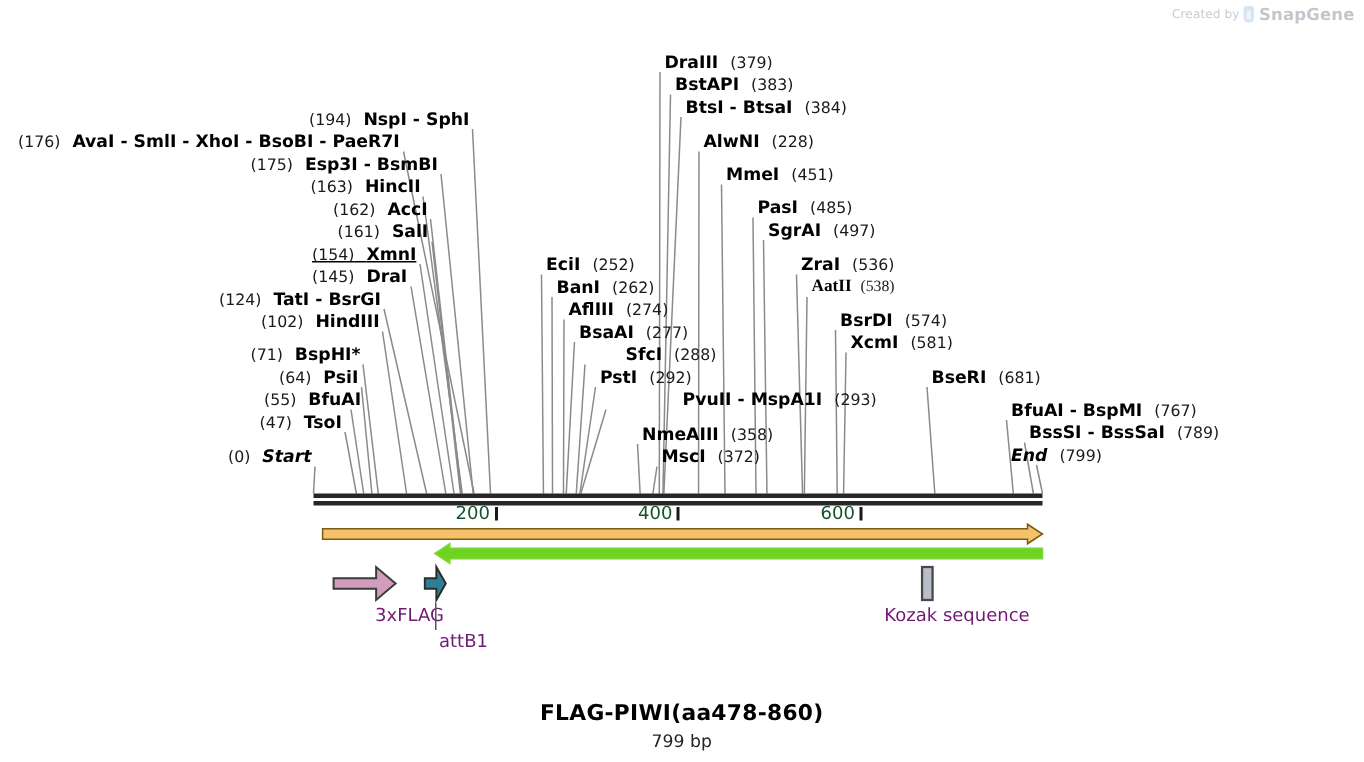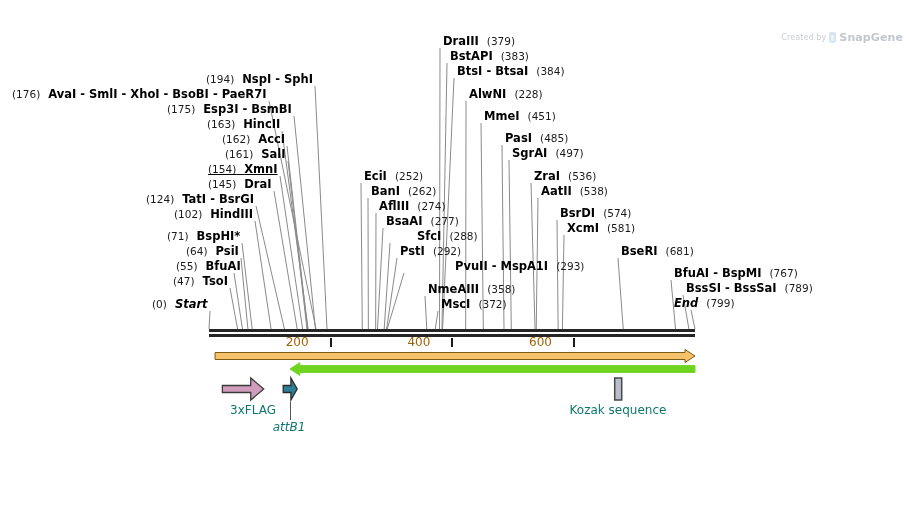--- a/index.html
+++ b/index.html
@@ -26,21 +26,20 @@
   .watermark {
     position: absolute;
     right: 6px;
     top: 3px;
     display: flex;
     align-items: center;
     gap: 3px;
     font-size: 8px;
     color: #c9ccd1;
     letter-spacing: 0.1px;
-    margin-top: 28px;
   }
   .watermark .sg-mark {
     width: 7px; height: 11px;
     background: #d7e4f2;
     border-radius: 2px 2px 3px 3px;
     position: relative;
     flex: none;
   }
   .watermark .sg-mark:after {
     content: "";
@@ -103,39 +102,40 @@
     position: absolute;
     width: 2px;
     height: 9px;
     background: #1a1a1a;
     top: 338px;
   }
   .ticklabel {
     position: absolute;
     top: 335px;
     font-size: 12px;
-    color: #a16207;
+    color: #14532d;
     transform: translateX(-100%);
-    padding-right: 20px;
+    padding-right: 2px;
   }
 
   
   .orf-svg {
     position: absolute;
     left: 0;
     top: 0;
   }
 
   
   .feat-label {
     position: absolute;
     font-size: 12px;
-    color: #0f766e;
+    color: #701a75;
     white-space: nowrap;
     transform: translateX(-50%);
+    margin-left: 20px;
   }
   .tick-conn {
     position: absolute;
     width: 1px;
     background: #555;
   }
 
   
   .title {
     position: absolute;
@@ -233,21 +233,21 @@
       <div class="enz" style="left: 428px; top: 283px;"><span>NmeAIII</span>&nbsp;&nbsp;<span class="pos">(358)</span></div>
       <div class="enz" style="left: 441px; top: 298px;"><span>MscI</span>&nbsp;&nbsp;<span class="pos">(372)</span></div>
       <div class="enz" style="left: 443px; top: 35px;"><span>DraIII</span>&nbsp;&nbsp;<span class="pos">(379)</span></div>
       <div class="enz" style="left: 450px; top: 50px;"><span>BstAPI</span>&nbsp;&nbsp;<span class="pos">(383)</span></div>
       <div class="enz" style="left: 457px; top: 65px;"><span>BtsI - BtsaI</span>&nbsp;&nbsp;<span class="pos">(384)</span></div>
       <div class="enz" style="left: 469px; top: 88px;"><span>AlwNI</span>&nbsp;&nbsp;<span class="pos">(228)</span></div>
       <div class="enz" style="left: 484px; top: 110px;"><span>MmeI</span>&nbsp;&nbsp;<span class="pos">(451)</span></div>
       <div class="enz" style="left: 505px; top: 132px;"><span>PasI</span>&nbsp;&nbsp;<span class="pos">(485)</span></div>
       <div class="enz" style="left: 512px; top: 147px;"><span>SgrAI</span>&nbsp;&nbsp;<span class="pos">(497)</span></div>
       <div class="enz" style="left: 534px; top: 170px;"><span>ZraI</span>&nbsp;&nbsp;<span class="pos">(536)</span></div>
-      <div class="enz" style="left: 541px; top: 185px;"><span>AatII</span>&nbsp;&nbsp;<span class="pos">(538)</span></div>
+      <div class="enz" style="left: 541px; top: 185px; font-family: Liberation Serif, serif;"><span>AatII</span>&nbsp;&nbsp;<span class="pos">(538)</span></div>
       <div class="enz" style="left: 560px; top: 207px;"><span>BsrDI</span>&nbsp;&nbsp;<span class="pos">(574)</span></div>
       <div class="enz" style="left: 567px; top: 222px;"><span>XcmI</span>&nbsp;&nbsp;<span class="pos">(581)</span></div>
       <div class="enz" style="left: 621px; top: 245px;"><span>BseRI</span>&nbsp;&nbsp;<span class="pos">(681)</span></div>
       <div class="enz" style="left: 674px; top: 267px;"><span>BfuAI - BspMI</span>&nbsp;&nbsp;<span class="pos">(767)</span></div>
       <div class="enz" style="left: 686px; top: 282px;"><span>BssSI - BssSaI</span>&nbsp;&nbsp;<span class="pos">(789)</span></div>
       <div class="enz" style="left: 674px; top: 297px;"><span class="ital">End</span>&nbsp;&nbsp;<span class="pos">(799)</span></div>
     </div>
 
   <div class="ruler-line"></div>
   <div class="ruler-line2"></div>
@@ -265,19 +265,21 @@
       <polygon points="695,365.5 299.89862327909884,365.5 299.89862327909884,362.5 289.89862327909884,369 299.89862327909884,375.5 299.89862327909884,372.5 695,372.5" fill="#6fd41f" stroke="#7dd534" stroke-width="1"></polygon>
     </svg>
 
   <svg class="orf-svg" id="feature-layer" width="909" height="508" viewBox="0 0 909 508">
       <polygon points="222.38172715894868,385.5 250.74342928660826,385.5 250.74342928660826,378 263.74342928660826,389 250.74342928660826,400 250.74342928660826,392.5 222.38172715894868,392.5" fill="#d29cbd" stroke="#3a3a3a" stroke-width="1.3" stroke-linejoin="miter"></polygon>
       <polygon points="283.20775969962455,385.5 290.90225281602005,385.5 290.90225281602005,378 297.19774718397997,389 290.90225281602005,400 290.90225281602005,392.5 283.20775969962455,392.5" fill="#2e7f96" stroke="#2b2b2b" stroke-width="1.3" stroke-linejoin="miter"></polygon>
       <rect x="614.709637046308" y="378" width="7" height="22" fill="#b9bec9" stroke="#45474c" stroke-width="1.5"></rect>
     </svg>
   <div id="feature-label-layer">
       <div class="feat-label" style="left: 253px; top: 403px;">3xFLAG</div>
-      <div class="feat-label" style="left: 289px; top: 420px; font-style: italic;">attB1</div>
+      <div class="feat-label" style="left: 289px; top: 420px;">attB1</div>
       <div class="tick-conn" style="left: 290.203px; top: 402px; height: 18px;"></div>
       <div class="feat-label" style="left: 618px; top: 403px;">Kozak sequence</div>
     </div>
 
+  <div class="title" style="top:468px">FLAG-PIWI(aa478-860)</div>
+  <div class="subtitle" style="top:487px">799 bp</div>
 
 </div>
 
 </body></html>

